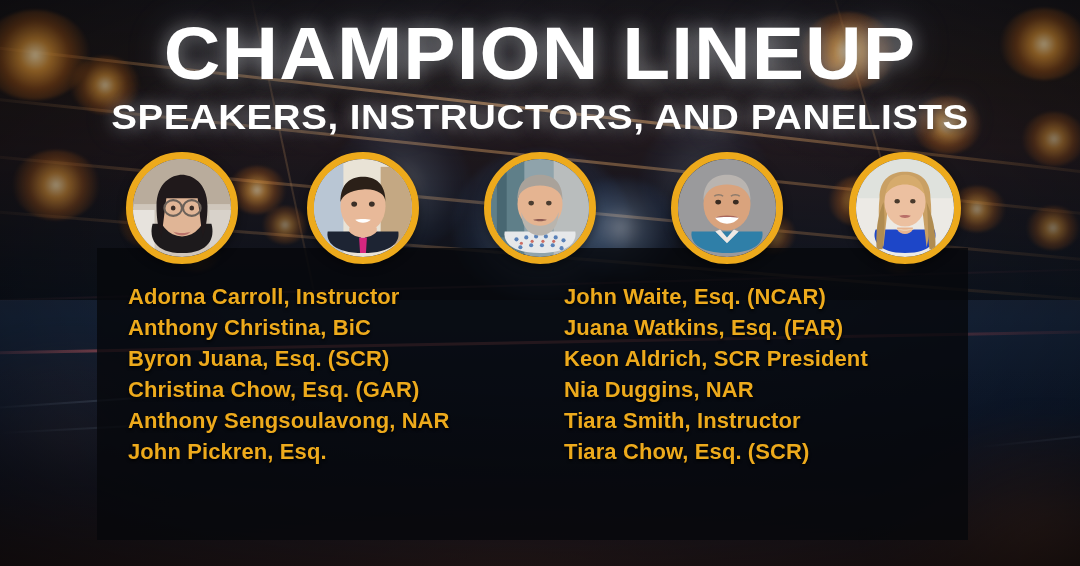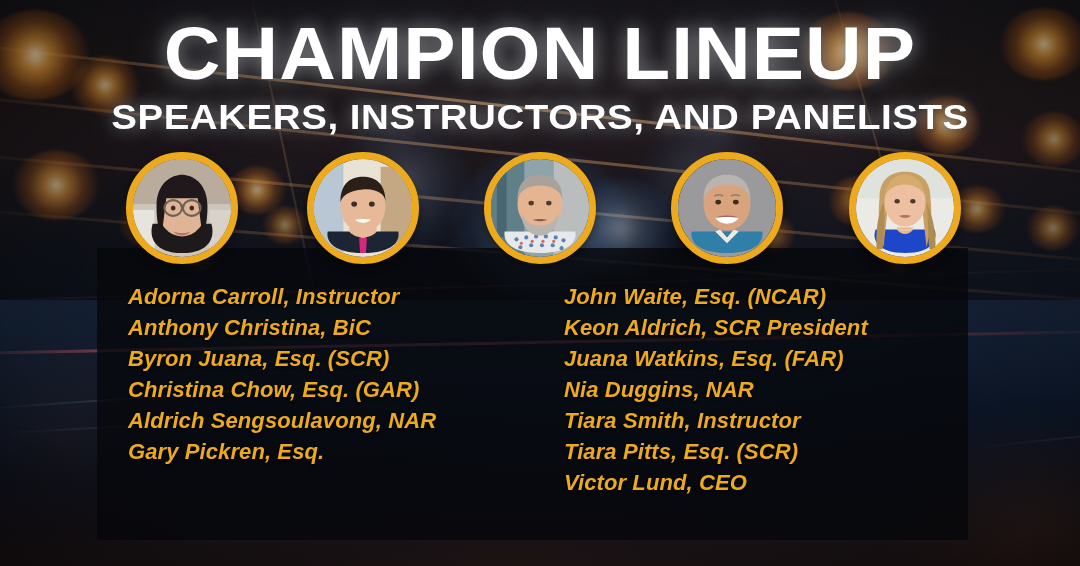--- a/index.html
+++ b/index.html
@@ -142,21 +142,21 @@
   
   .panel {
     position:absolute; left:97px; top:248px;
     width:871px; height:292px;
     background:rgba(6,7,11,.80);
     z-index:5;
   }
   .names {
     position:absolute; z-index:8;
     left:128px; top:281px; width:860px;
-    display:flex; gap:4px;font-style:italic;
+    display:flex; gap:4px;
   }
   .col { display:flex; flex-direction:column; }
   .col.left  { width:432px; }
   .col.right { width:420px; }
   .name {
     font-family:"Liberation Sans", sans-serif;
     font-weight:bold;
     font-size:22px;
     line-height:31px;
     color:#edaa1c;
@@ -335,27 +335,26 @@
       </svg>
     </div>
   </div>
 
   <div class="names">
     <div class="col left">
       <div class="name">Adorna Carroll, Instructor</div>
       <div class="name">Anthony Christina, BiC</div>
       <div class="name">Byron Juana, Esq. (SCR)</div>
       <div class="name">Christina Chow, Esq. (GAR)</div>
-      <div class="name">Aldrich Sengsoulavong, NAR</div>
-      <div class="name">Gary Pickren, Esq.</div>
+      <div class="name">Anthony Sengsoulavong, NAR</div>
+      <div class="name">John Pickren, Esq.</div>
     </div>
     <div class="col right">
       <div class="name">John Waite, Esq. (NCAR)</div>
+      <div class="name">Juana Watkins, Esq. (FAR)</div>
       <div class="name">Keon Aldrich, SCR President</div>
-      <div class="name">Juana Watkins, Esq. (FAR)</div>
       <div class="name">Nia Duggins, NAR</div>
       <div class="name">Tiara Smith, Instructor</div>
-      <div class="name">Tiara Pitts, Esq. (SCR)</div>
-      <div class="name">Victor Lund, CEO</div>
+      <div class="name">Tiara Chow, Esq. (SCR)</div>
     </div>
   </div>
 
 </div>
 
 </body></html>

